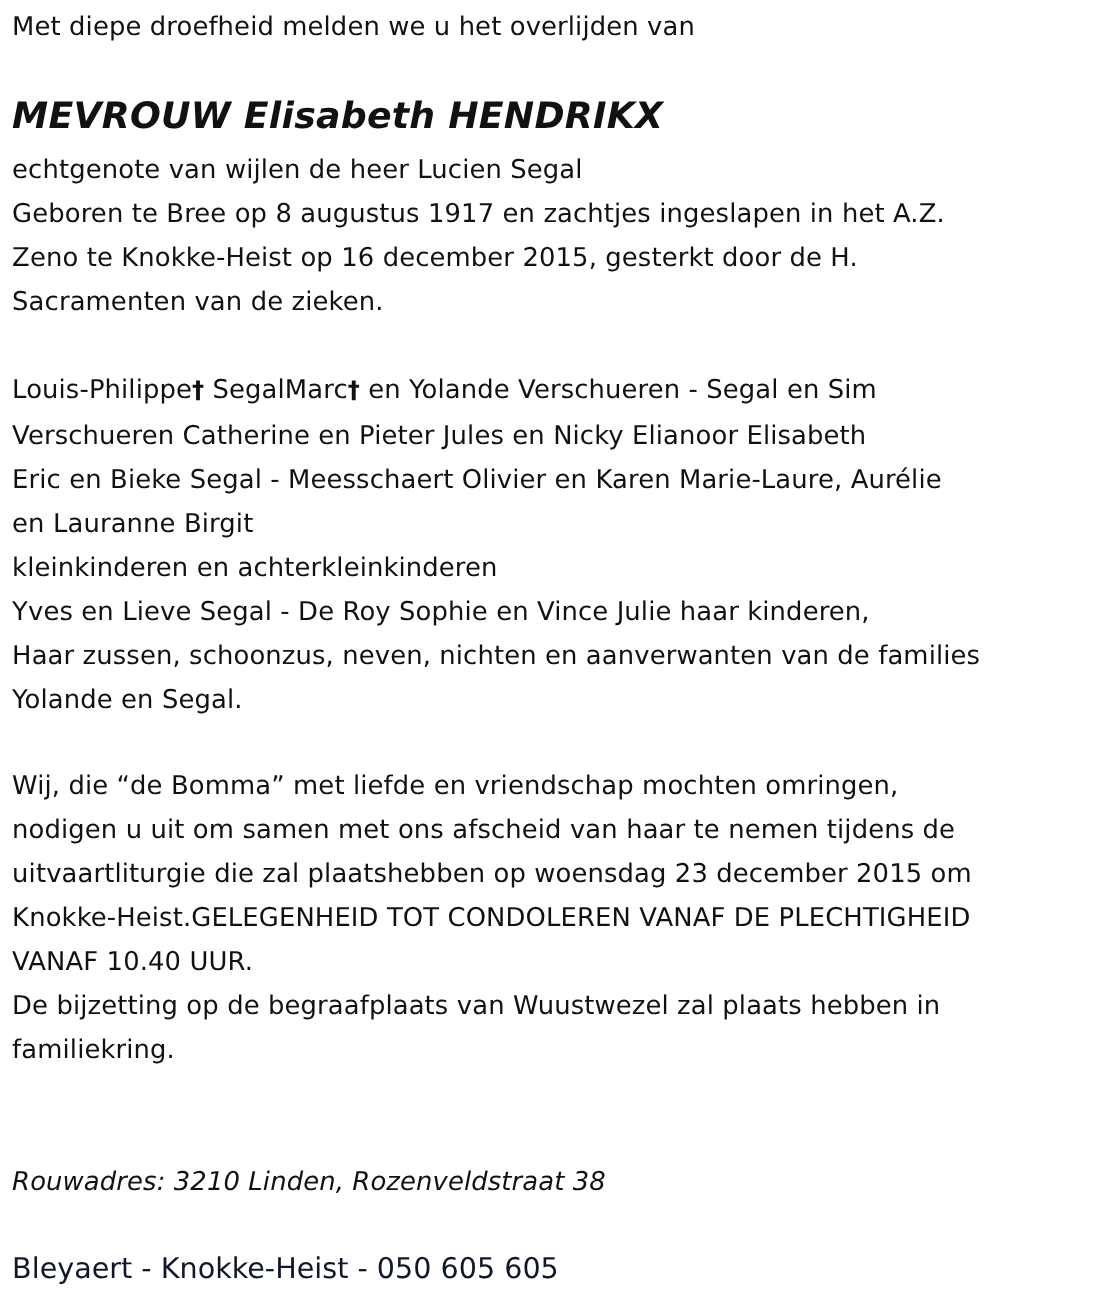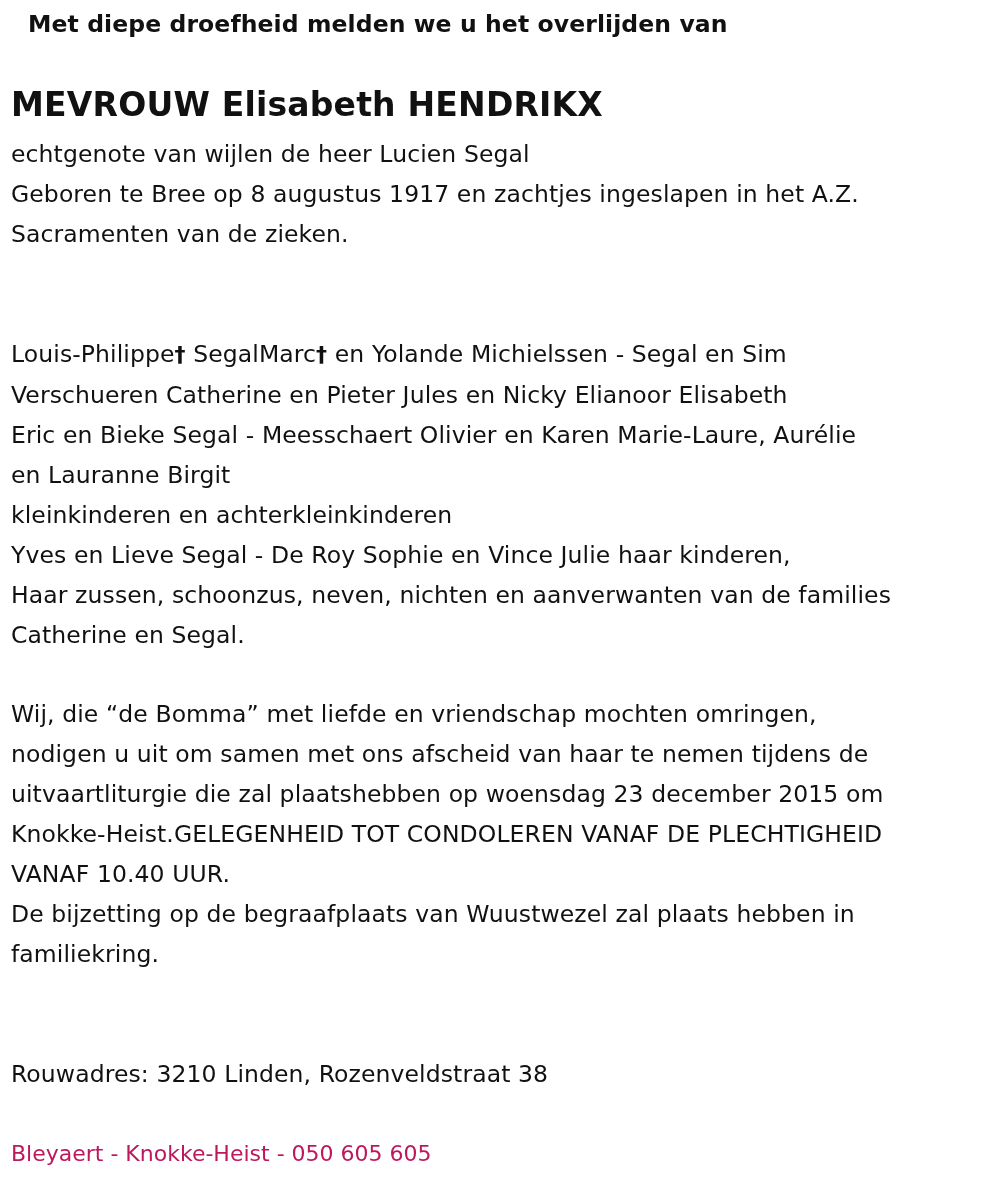--- a/index.html
+++ b/index.html
@@ -23,81 +23,82 @@
     }
     .line {
       font-size: 23.5px;
       line-height: 40px;
       white-space: nowrap;
       letter-spacing: 0.1px;
     }
     .intro {
       position: absolute;
       top: 4px;
-      left: 17px;
-      font-weight: bold;
+      left: 0;
     }
     .title {
       position: absolute;
       top: 80px;
       left: 0;
       font-size: 33px;
       font-weight: bold;
       line-height: 50px;
       white-space: nowrap;
       letter-spacing: 0.2px;
+      font-style: italic;
     }
     .block {
       position: absolute;
       left: 0;
     }
     .b1 { top: 134px; }
     .b2 { top: 334px; }
     .b3 { top: 694px; }
-    .b4 { top: 1054px; }
+    .b4 { top: 1054px; font-style: italic; }
     .footer {
       position: absolute;
       top: 1134px;
       left: 0;
-      font-size: 22px;
+      font-size: 26px;
       line-height: 40px;
-      color: #be185d;
+      color: #0f172a;
       white-space: nowrap;
     }
     .cross {
       font-weight: bold;
       font-size: 22px;
     }
   </style>
 </head>
 <body>
 
 <div class="doc">
 
   <div class="line intro">Met diepe droefheid melden we u het overlijden van</div>
 
   <div class="title">MEVROUW Elisabeth HENDRIKX</div>
 
   <div class="block b1">
     <div class="line">echtgenote van wijlen de heer Lucien Segal</div>
     <div class="line">Geboren te Bree op 8 augustus 1917 en zachtjes ingeslapen in het A.Z.</div>
+    <div class="line">Zeno te Knokke-Heist op 16 december 2015, gesterkt door de H.</div>
     <div class="line">Sacramenten van de zieken.</div>
   </div>
 
   <div class="block b2">
     <div class="line">
-      <span>Louis-Philippe</span><span class="cross">†</span><span> SegalMarc</span><span class="cross">†</span><span> en Yolande Michielssen - Segal en Sim</span>
+      <span>Louis-Philippe</span><span class="cross">†</span><span> SegalMarc</span><span class="cross">†</span><span> en Yolande Verschueren - Segal en Sim</span>
     </div>
     <div class="line">Verschueren Catherine en Pieter Jules en Nicky Elianoor Elisabeth</div>
     <div class="line">Eric en Bieke Segal - Meesschaert Olivier en Karen Marie-Laure, Aurélie</div>
     <div class="line">en Lauranne Birgit</div>
     <div class="line">kleinkinderen en achterkleinkinderen</div>
     <div class="line">Yves en Lieve Segal - De Roy Sophie en Vince Julie haar kinderen,</div>
     <div class="line">Haar zussen, schoonzus, neven, nichten en aanverwanten van de families</div>
-    <div class="line">Catherine en Segal.</div>
+    <div class="line">Yolande en Segal.</div>
   </div>
 
   <div class="block b3">
     <div class="line">Wij, die “de Bomma” met liefde en vriendschap mochten omringen,</div>
     <div class="line">nodigen u uit om samen met ons afscheid van haar te nemen tijdens de</div>
     <div class="line">uitvaartliturgie die zal plaatshebben op woensdag 23 december 2015 om</div>
     <div class="line">Knokke-Heist.GELEGENHEID TOT CONDOLEREN VANAF DE PLECHTIGHEID</div>
     <div class="line">VANAF 10.40 UUR.</div>
     <div class="line">De bijzetting op de begraafplaats van Wuustwezel zal plaats hebben in</div>
     <div class="line">familiekring.</div>

